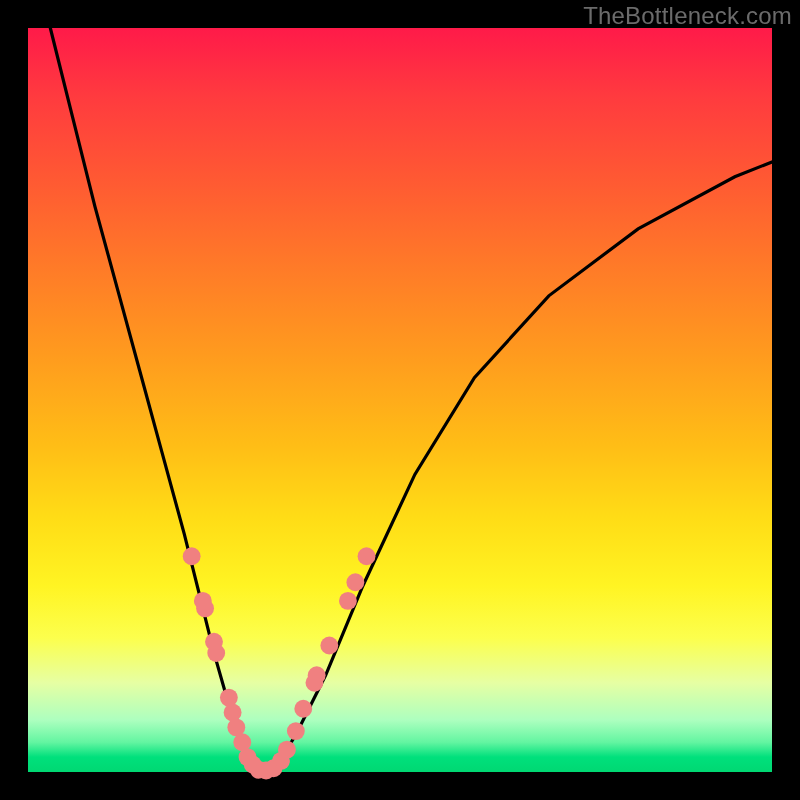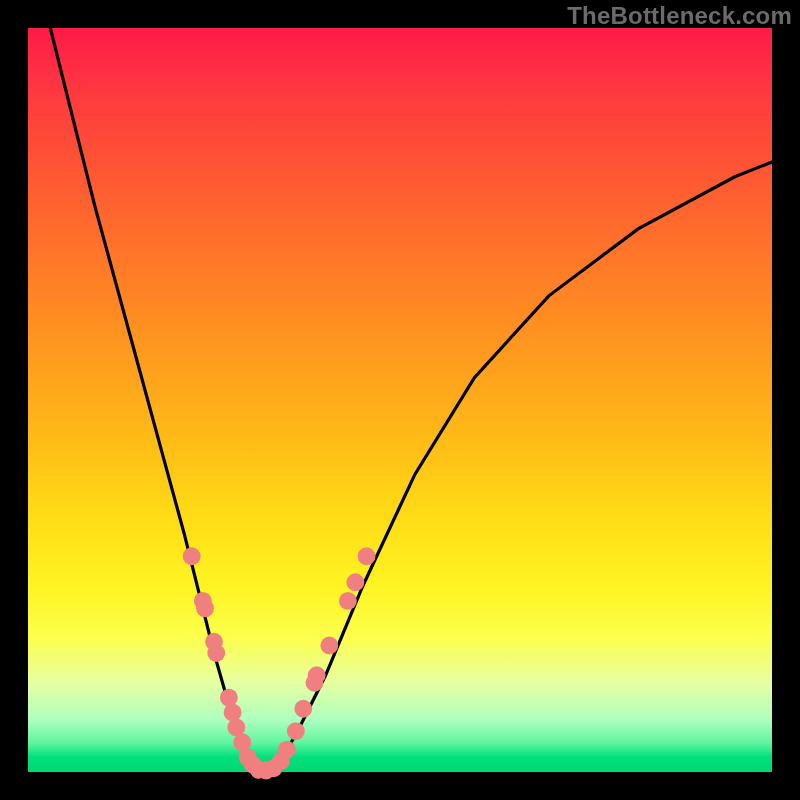--- a/index.html
+++ b/index.html
@@ -39,21 +39,21 @@
       #63f5a1 96%,
       #00e07c 98%,
       #00d872 100%);
   }
   .watermark {
     position: absolute;
     top: 2px;
     right: 8px;
     font-family: Arial, Helvetica, sans-serif;
     font-size: 24px;
-    font-weight: 700;
+    font-weight: 400;
     color: #6b6b6b;
     letter-spacing: 0.2px;
     user-select: none;
   }
   svg.curve {
     position: absolute;
     left: 0;
     top: 0;
     width: 744px;
     height: 744px;

